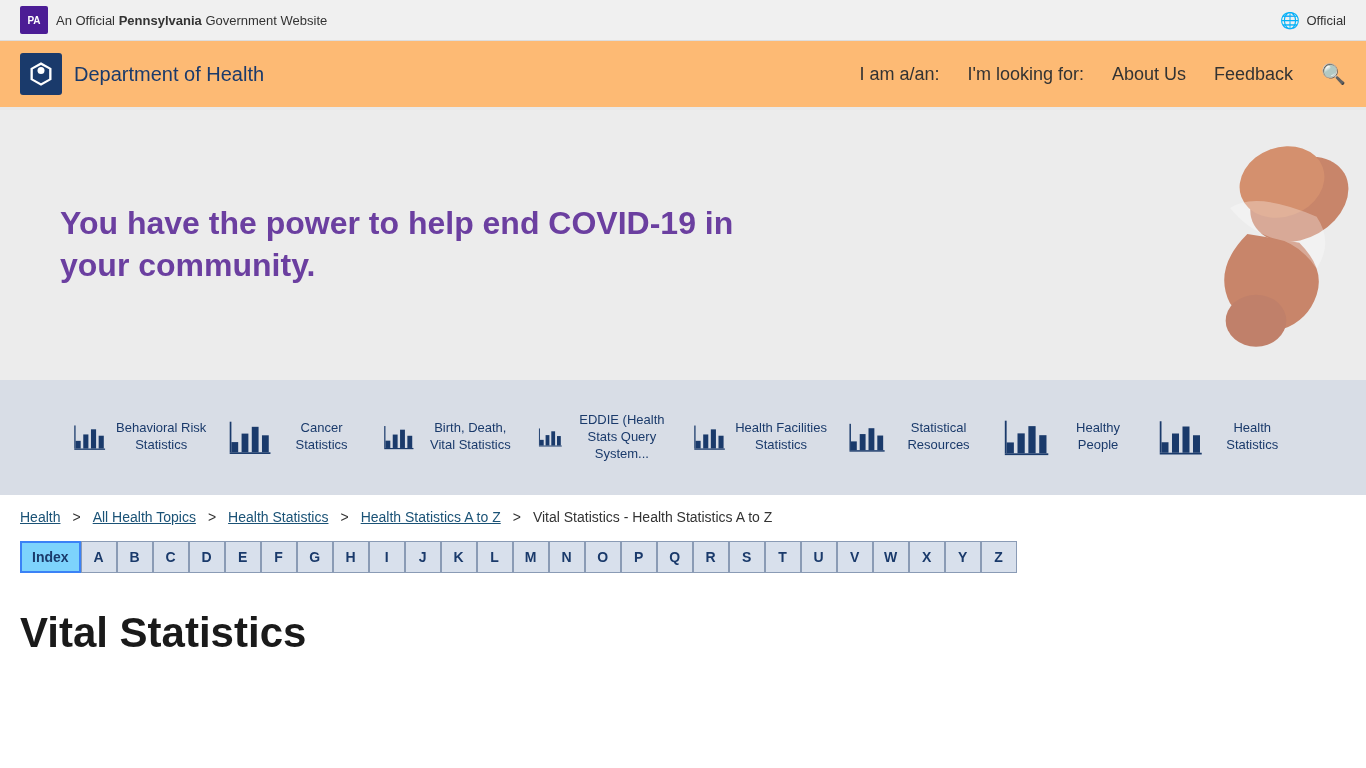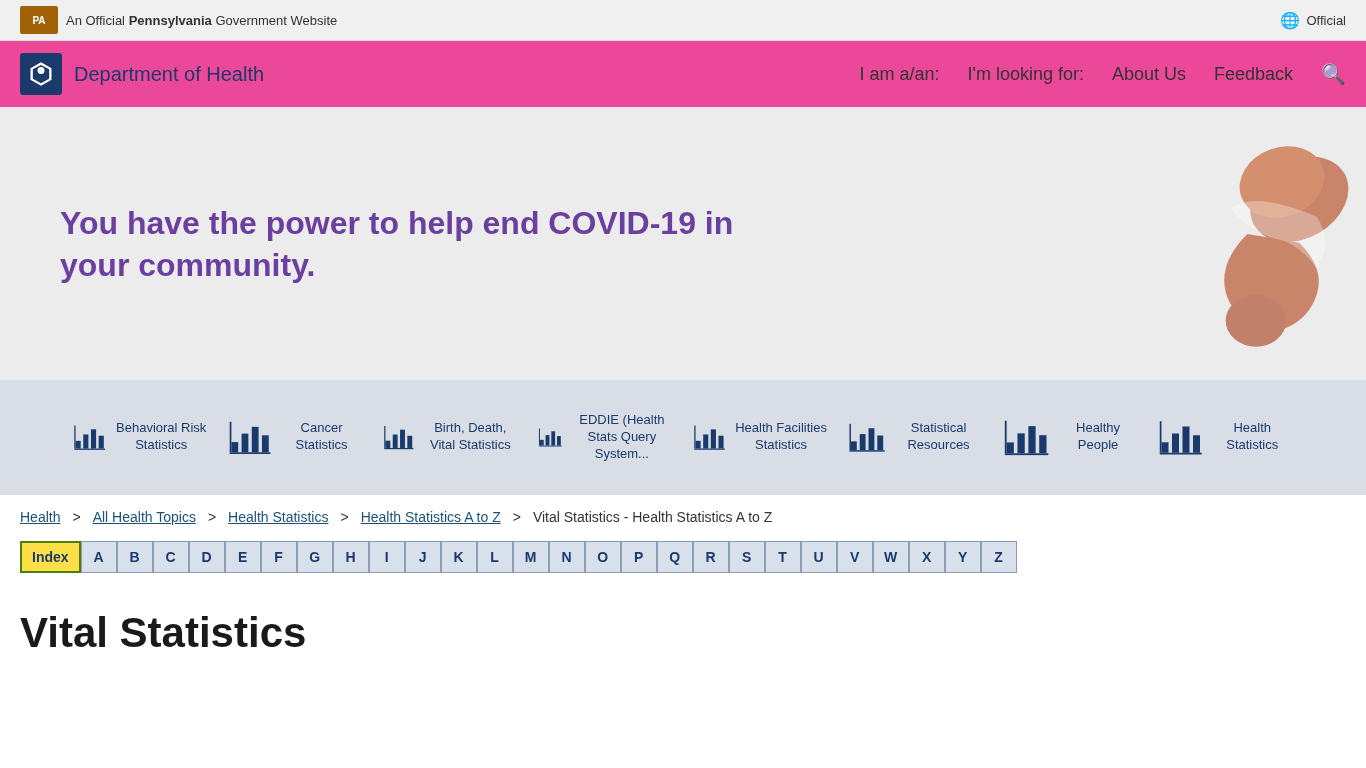--- a/index.html
+++ b/index.html
@@ -11,35 +11,35 @@
       padding: 6px 20px;
       display: flex;
       justify-content: space-between;
       align-items: center;
       font-size: 13px;
       color: #333;
       border-bottom: 1px solid #ddd;
     }
     .top-bar-left { display: flex; align-items: center; gap: 8px; }
     .pa-logo {
-      width: 38px; height: 28px;
-      background: #a16207;
+      width: 28px; height: 28px;
+      background: #4c1d95;
       color: #fff;
       font-size: 10px;
       font-weight: bold;
       display: flex; align-items: center; justify-content: center;
       border-radius: 2px;
     }
     .top-bar-left span strong { font-weight: bold; }
     .top-bar-right { display: flex; align-items: center; gap: 6px; font-size: 13px; color: #333; cursor: pointer; }
     .globe-icon { font-size: 16px; }
 
     
     .header {
-      background: #ec4899;
+      background: #fdba74;
       padding: 12px 20px;
       display: flex;
       align-items: center;
       justify-content: space-between;
       border-bottom: 3px solid #e8e8e8;
     }
     .header-left { display: flex; align-items: center; gap: 12px; }
     .dept-logo {
       width: 42px; height: 42px;
       background: #1a3a6b;
@@ -144,22 +144,22 @@
       background: #d8e0ec;
       color: #1a3a6b;
       padding: 6px 10px;
       font-size: 14px;
       font-weight: bold;
       cursor: pointer;
       min-width: 36px;
       text-align: center;
     }
     .alpha-btn.active {
-      background: #fde047;
-      border: 2px solid #4d7c0f;
+      background: #7dd3fc;
+      border: 2px solid #3b82f6;
       font-weight: bold;
     }
 
     
     .page-title {
       padding: 20px 20px 10px 20px;
       font-size: 42px;
       font-weight: bold;
       color: #1a1a1a;
     }

